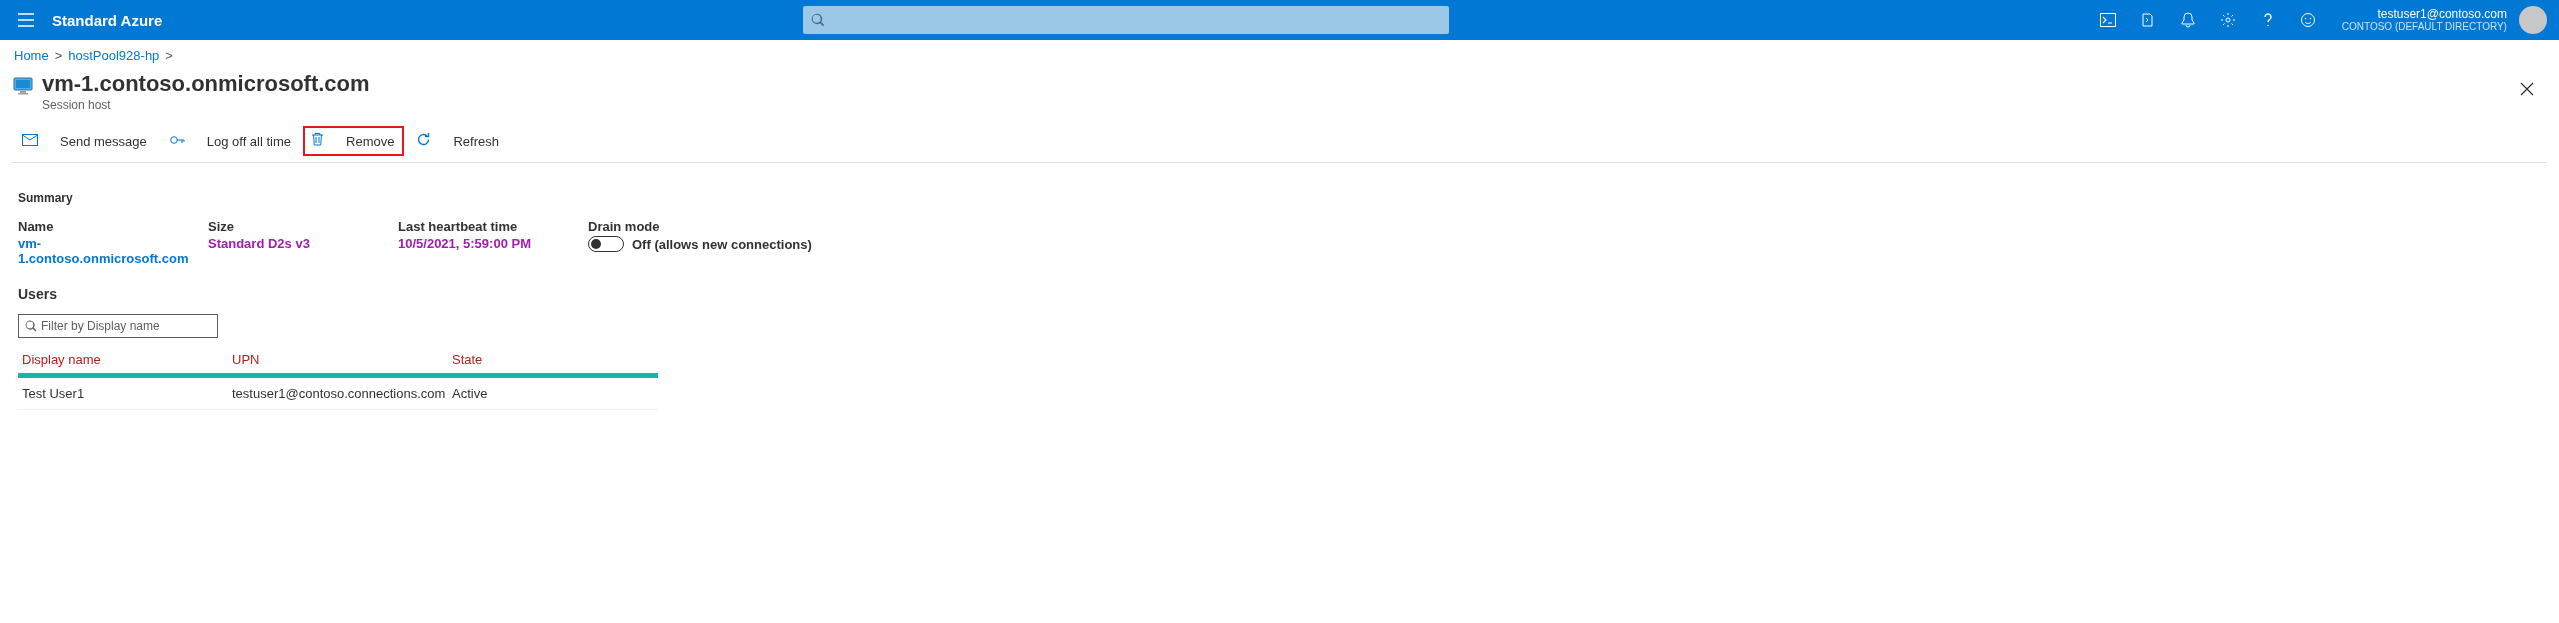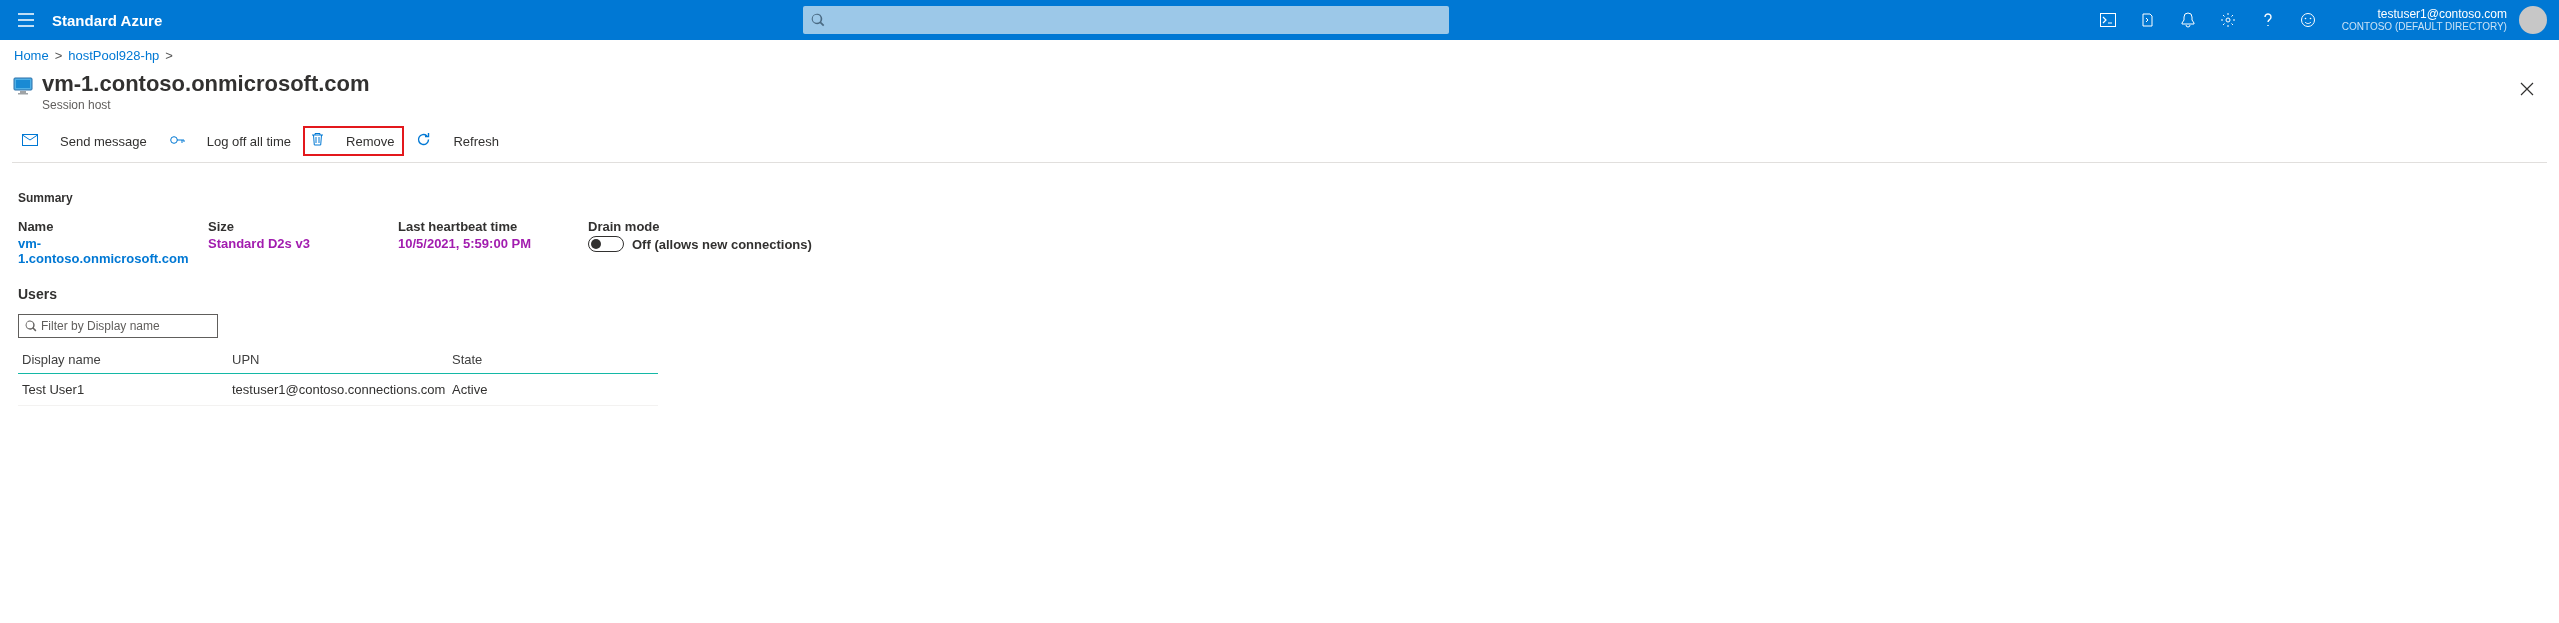--- a/index.html
+++ b/index.html
@@ -58,21 +58,21 @@
 .toggle .knob { width: 10px; height: 10px; border-radius: 50%; background: #323130; position: absolute; top: 2px; left: 2px; }
 
 
 .users-title { font-size: 14px; font-weight: 600; margin-bottom: 12px; }
 .filter-box { width: 200px; height: 24px; border: 1px solid #605e5c; display: flex; align-items: center; padding: 8px 6px; margin-bottom: 8px; }
 .filter-box svg { fill: #605e5c; }
 .filter-input { flex: 1; border: none; outline: none; font-size: 12px; margin-left: 4px; }
 .filter-input::placeholder { color: #605e5c; }
 
 .users-table { width: 640px; border-collapse: collapse; }
-.users-table th { text-align: left; font-weight: 400; font-size: 13px; color: #404040; border-bottom: 1px solid #14b8a6; padding: 6px 0 6px 4px; }
+.users-table th { text-align: left; font-weight: 400; font-size: 13px; color: #b91c1c; border-bottom: 5px solid #14b8a6; padding: 6px 0 6px 4px; }
 .users-table td { font-size: 13px; padding: 8px 0 8px 4px; border-bottom: 1px solid #f3f2f1; }
 .users-table th:nth-child(1), .users-table td:nth-child(1) { width: 210px; }
 .users-table th:nth-child(2), .users-table td:nth-child(2) { width: 220px; }
 
 </style>
 </head>
 <body>
 
 <div class="top-header">
   <div class="hamburger">

